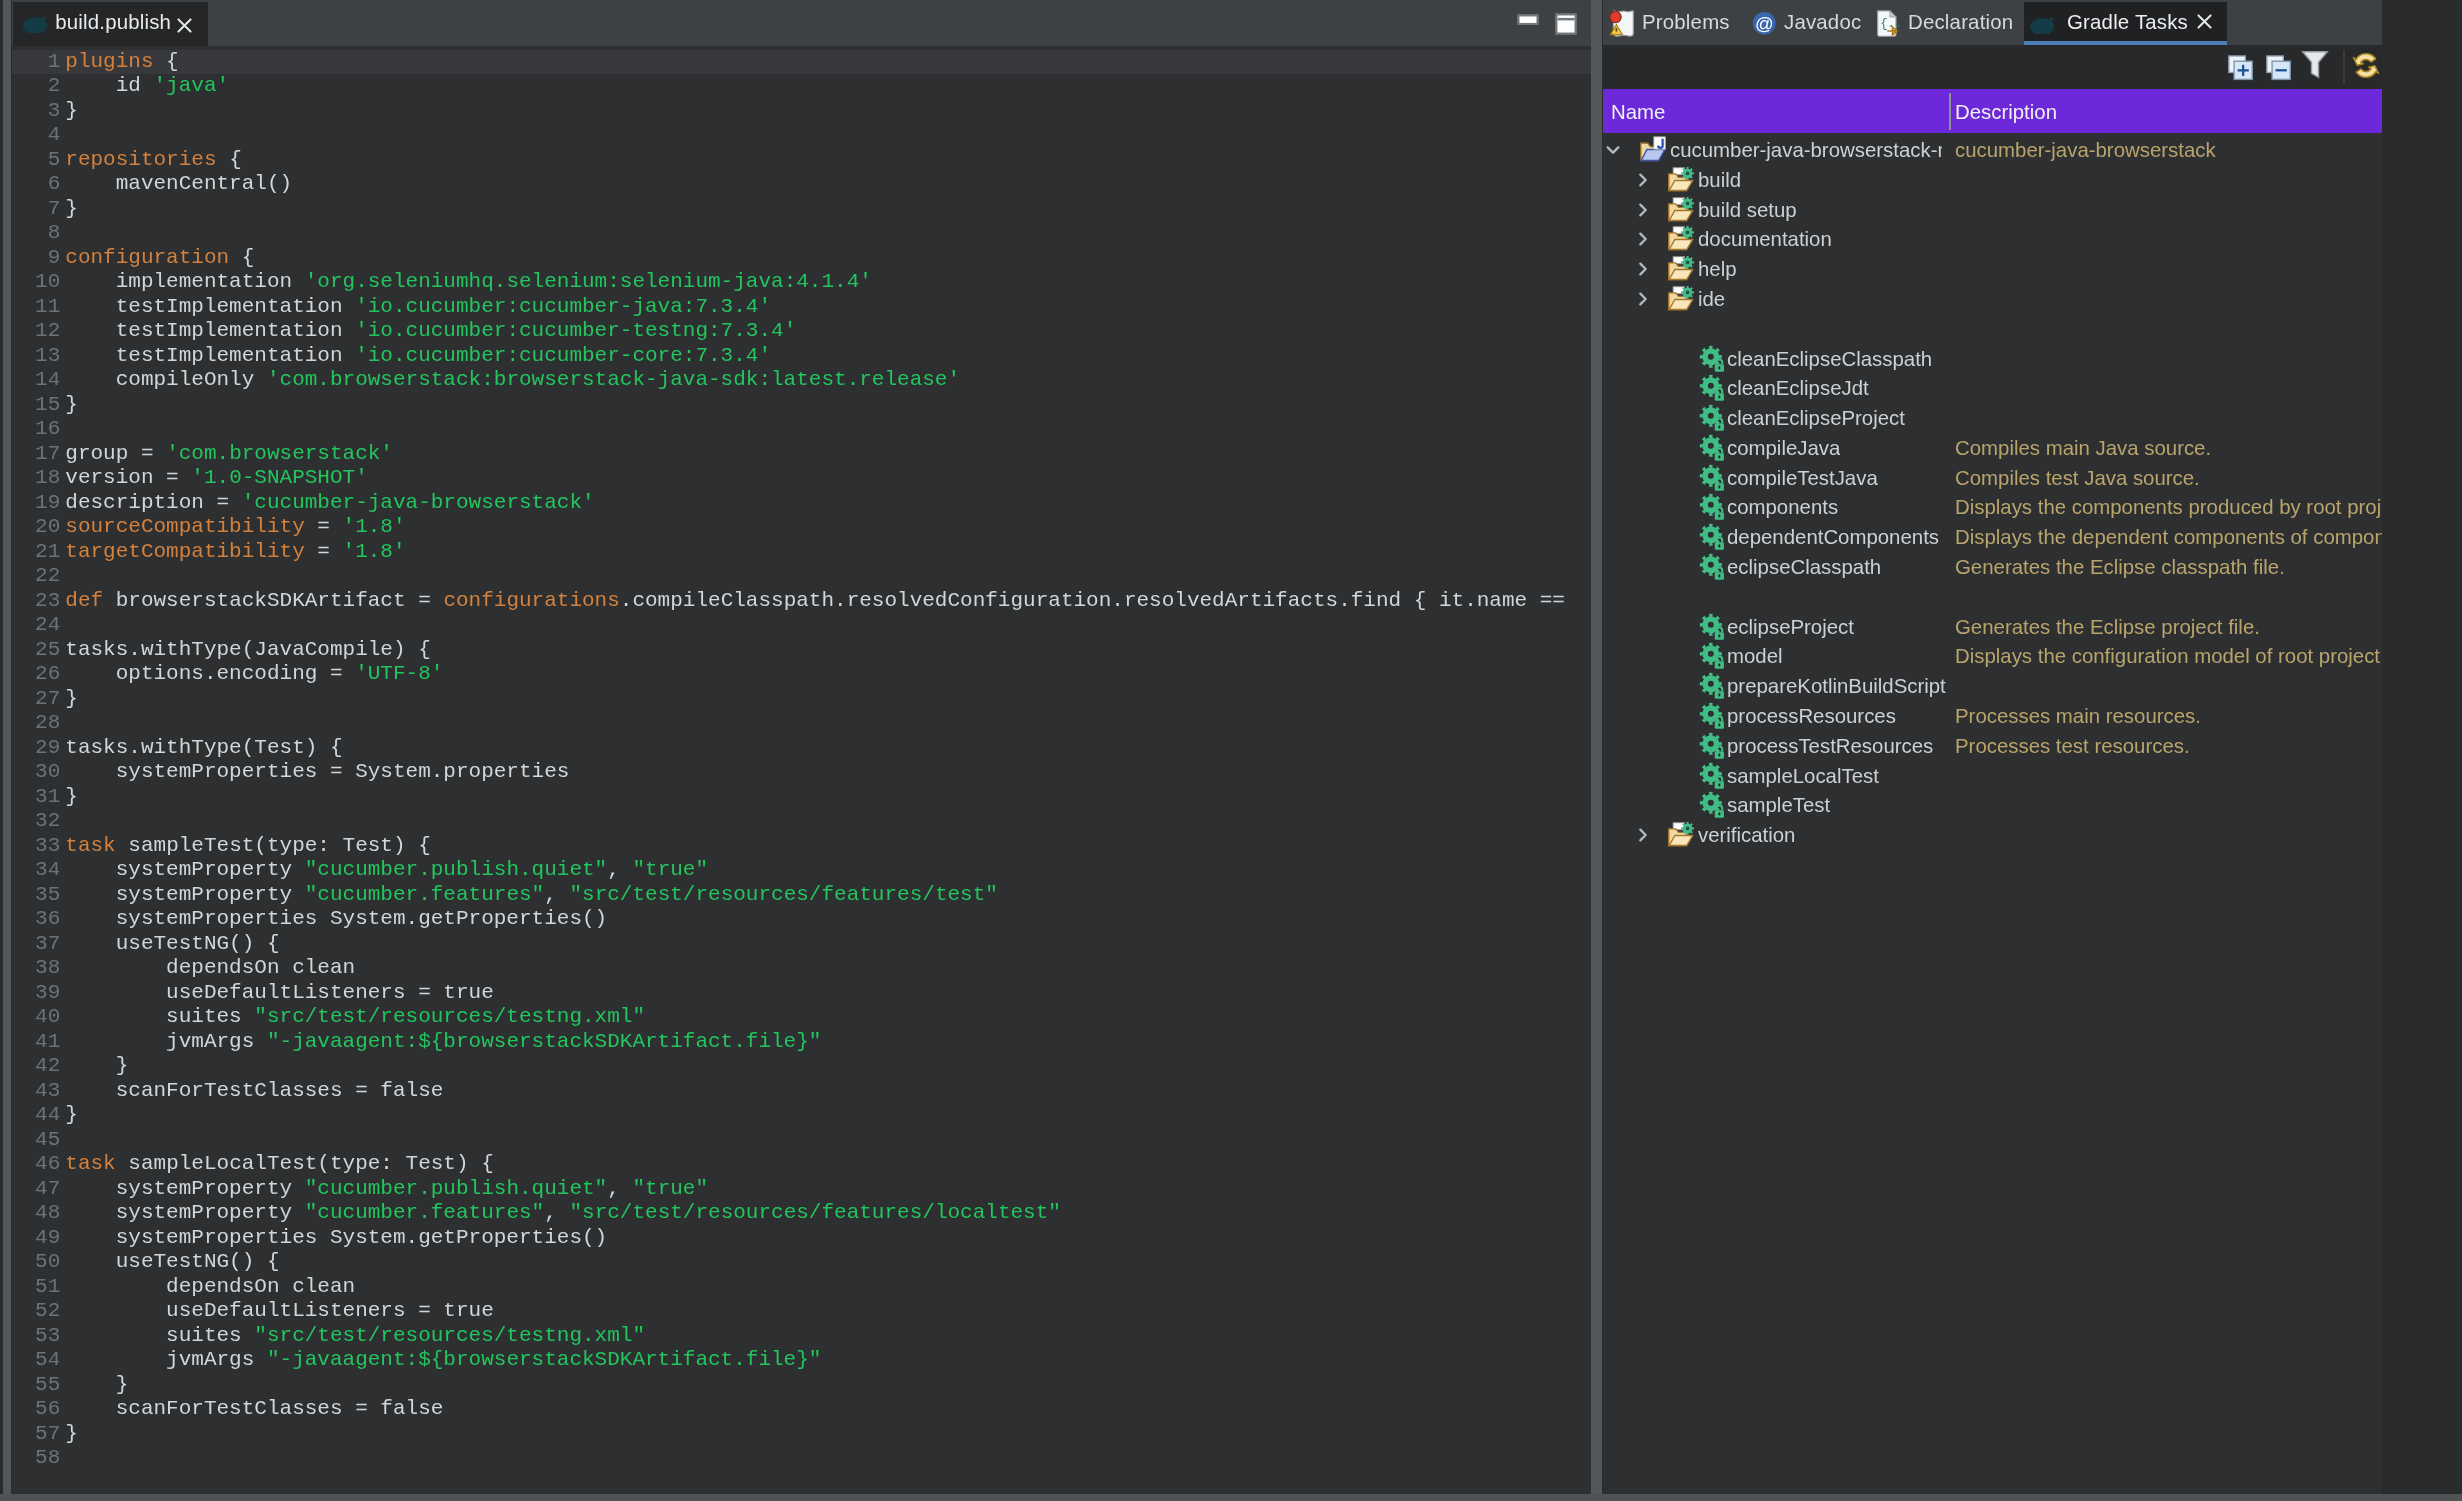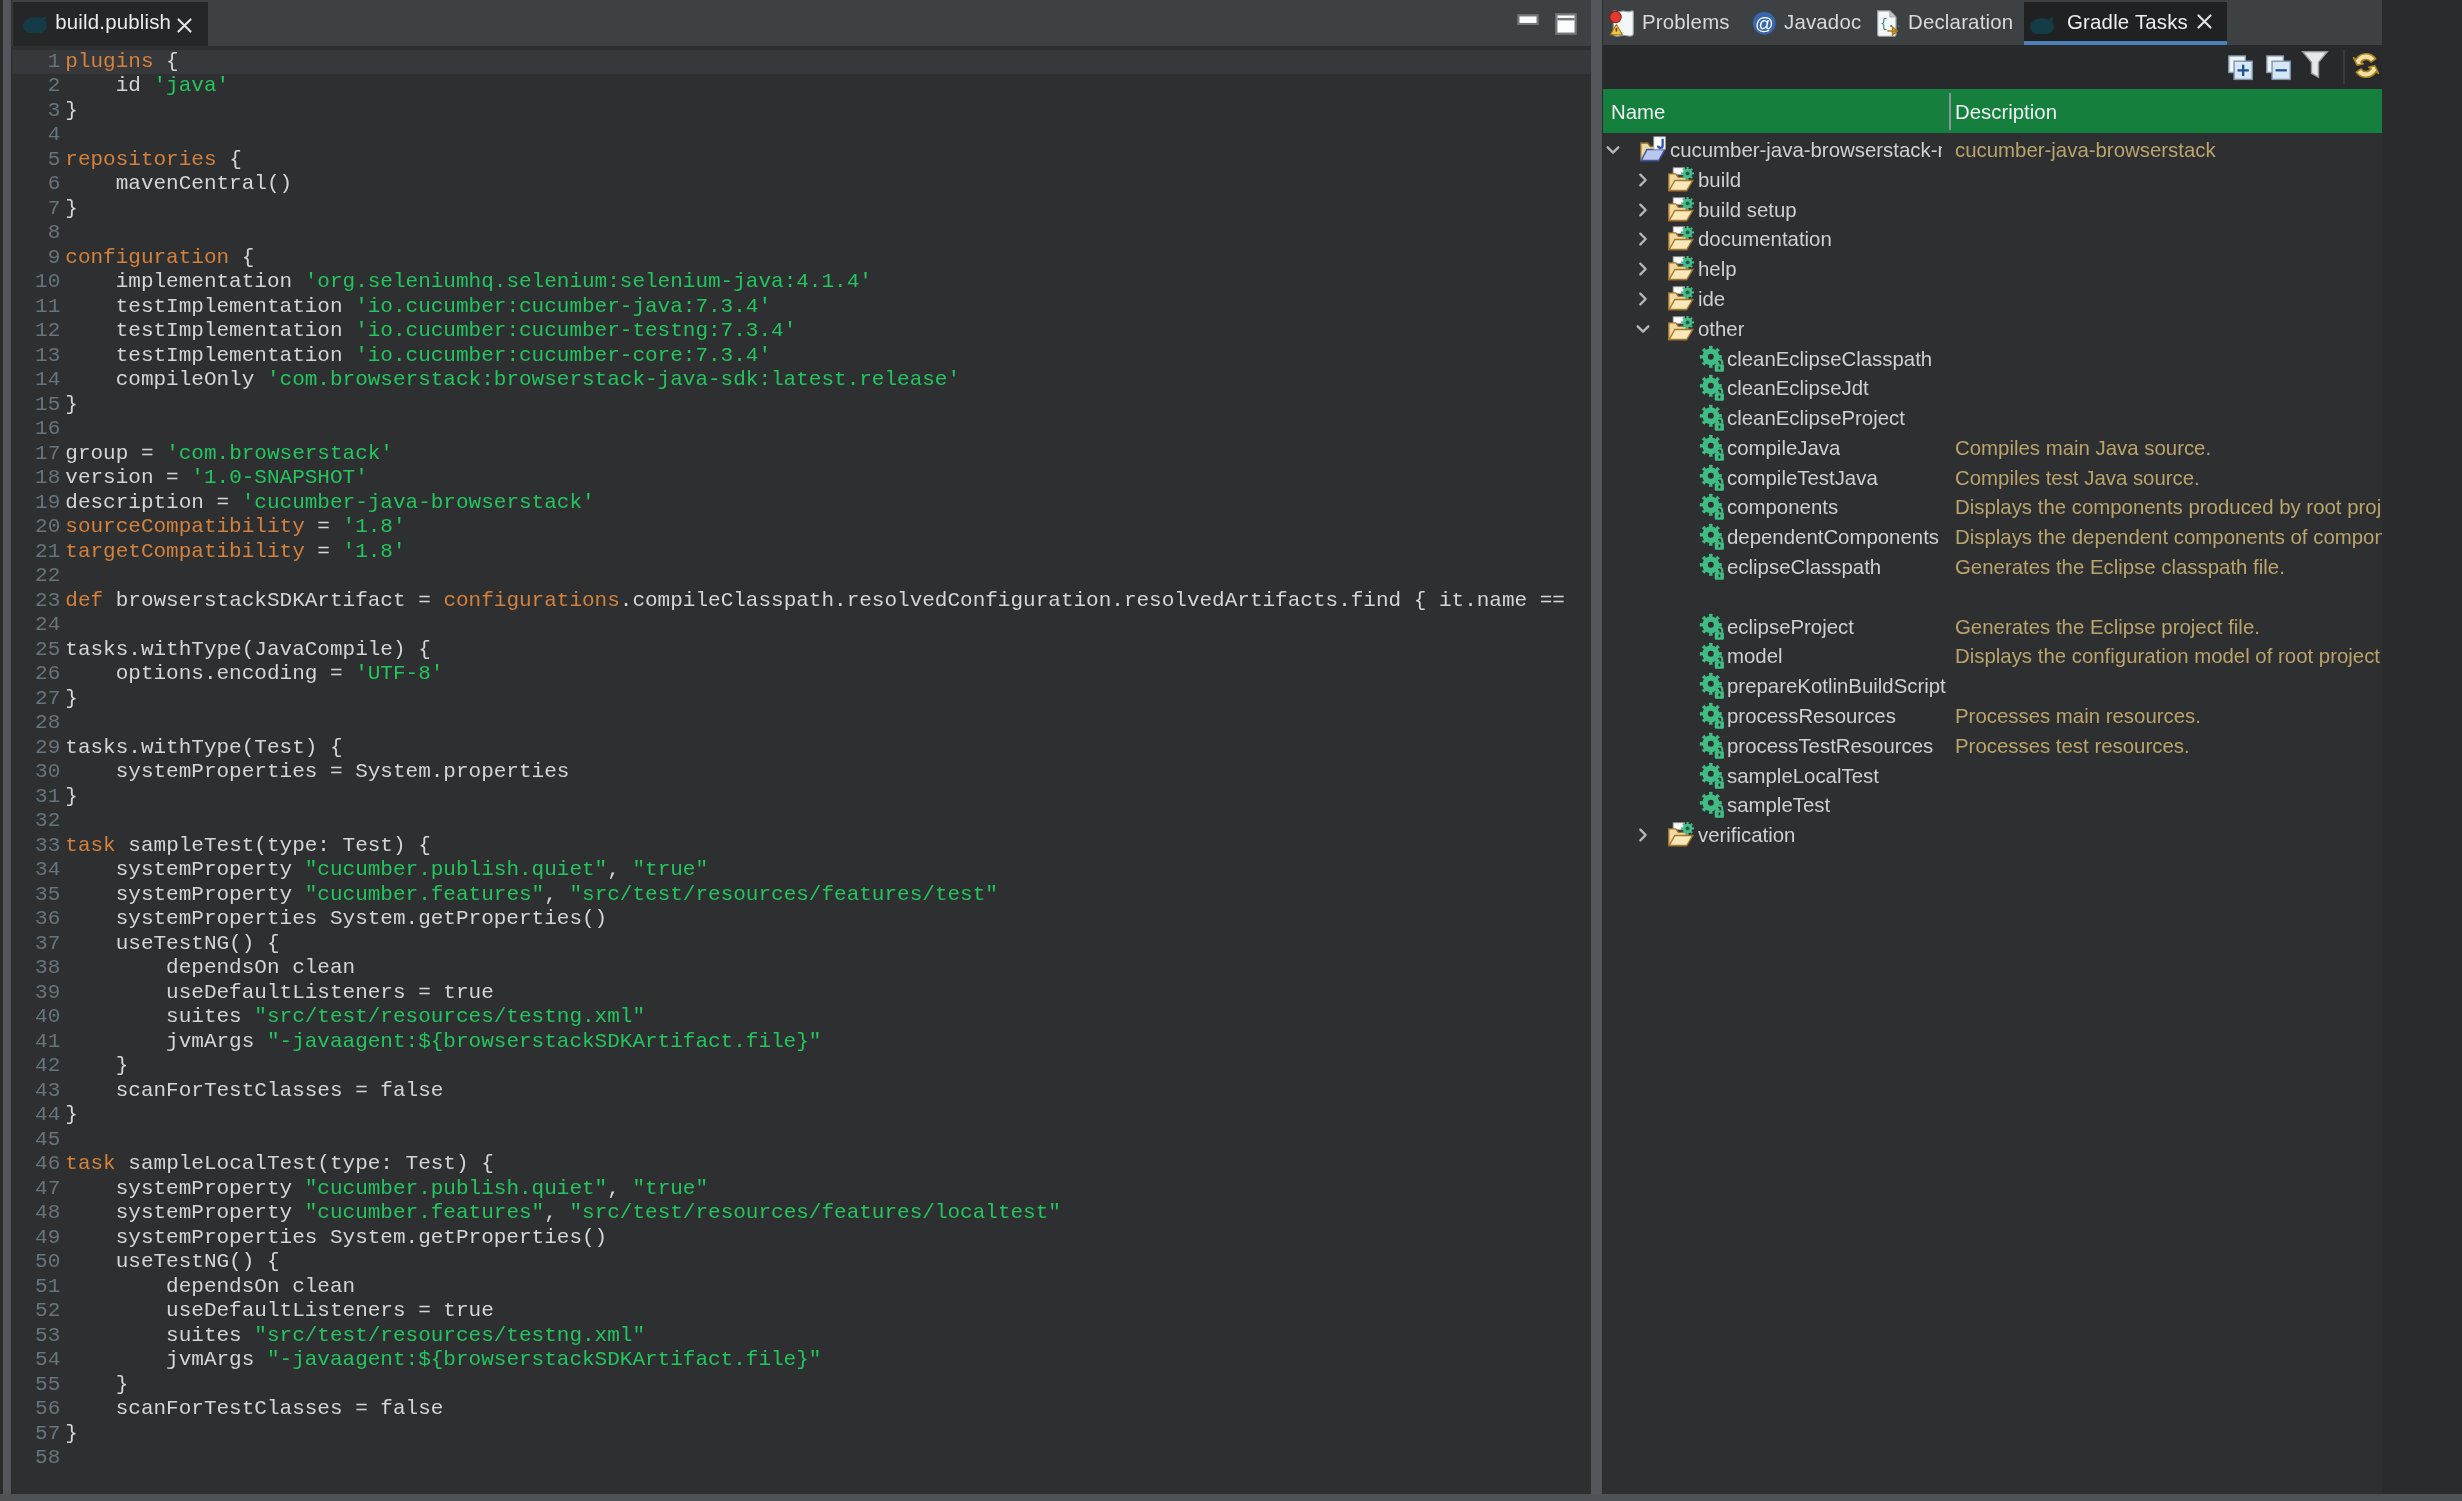--- a/index.html
+++ b/index.html
@@ -24,21 +24,21 @@
 #code .k{color:#d3813d}
 #code .s{color:#22c55e}
 
 #rpane{left:1603px;top:0;width:779px;height:1502px;background:#2e2f30;overflow:hidden}
 #rtabs{left:0;top:0;width:860px;height:45px;background:#3e4144}
 #rtab-active{left:421px;top:1.8px;width:203px;height:39px;background:#1f2123}
 #rtab-line{left:421px;top:41px;width:203px;height:6.1px;background:#4d80b7}
 .tablbl{position:absolute;top:11.4px;font-size:20.4px;color:#d7d9da;letter-spacing:0.2px}
 #toolbar{left:0;top:45px;width:860px;height:45px;background:#28292b}
 #tsep{left:740px;top:5.3px;width:1.8px;height:34px;background:#3a3b3d}
-#hdr{left:0;top:89px;width:860px;height:44px;background:#15803d}
+#hdr{left:0;top:89px;width:860px;height:44px;background:#6d28d9}
 #hdr .h{position:absolute;top:12.3px;font-size:20.4px;color:#eef0f2}
 #hsep{position:absolute;left:346px;top:3.5px;width:1.8px;height:37px;background:#8f9196}
 .row{position:absolute;left:0;width:860px;height:30px}
 .row .nm{position:absolute;top:3.5px;font-size:20.4px;color:#ced1d3;white-space:nowrap;overflow:hidden}
 .row .ds{position:absolute;left:352px;top:3.5px;font-size:20.4px;color:#b9a46c;white-space:nowrap}
 .cv{position:absolute;top:7px;width:16px;height:16px}
 .cvp{fill:none;stroke:#b4b9bb;stroke-width:2.6;stroke-linecap:round;stroke-linejoin:round}
 .ti{position:absolute;top:0.9px;width:28px;height:28px}
 </style></head>
 <body>
@@ -339,29 +339,20 @@
     </div>
 <div class="row" style="top:284px">
       <svg class="cv" style="left:32px" viewBox="0 0 18 18">
         <path d="M6 3 L12 9 L6 15" class="cvp"></path>
       </svg>
       <svg class="ti" style="left:64px" viewBox="0 0 32 32" width="28" height="28">
         <use href="#fold"></use>
       </svg>
       <span class="nm" style="left:95px;max-width:250px">ide</span>
     </div>
-<div class="row" style="top:314px">
-      <svg class="cv" style="left:32px" viewBox="0 0 18 18">
-        <path d="M3 6 L9 12 L15 6" class="cvp"></path>
-      </svg>
-      <svg class="ti" style="left:64px" viewBox="0 0 32 32" width="28" height="28">
-        <use href="#fold"></use>
-      </svg>
-      <span class="nm" style="left:95px;max-width:250px">other</span>
-    </div>
 <div class="row" style="top:344px">
       <svg class="ti" style="left:96px" viewBox="0 0 32 32" width="28" height="28">
         <use href="#gear"></use>
       </svg>
       <span class="nm" style="left:124px;max-width:221px">cleanEclipseClasspath</span>
     </div>
 <div class="row" style="top:373px">
       <svg class="ti" style="left:96px" viewBox="0 0 32 32" width="28" height="28">
         <use href="#gear"></use>
       </svg>

